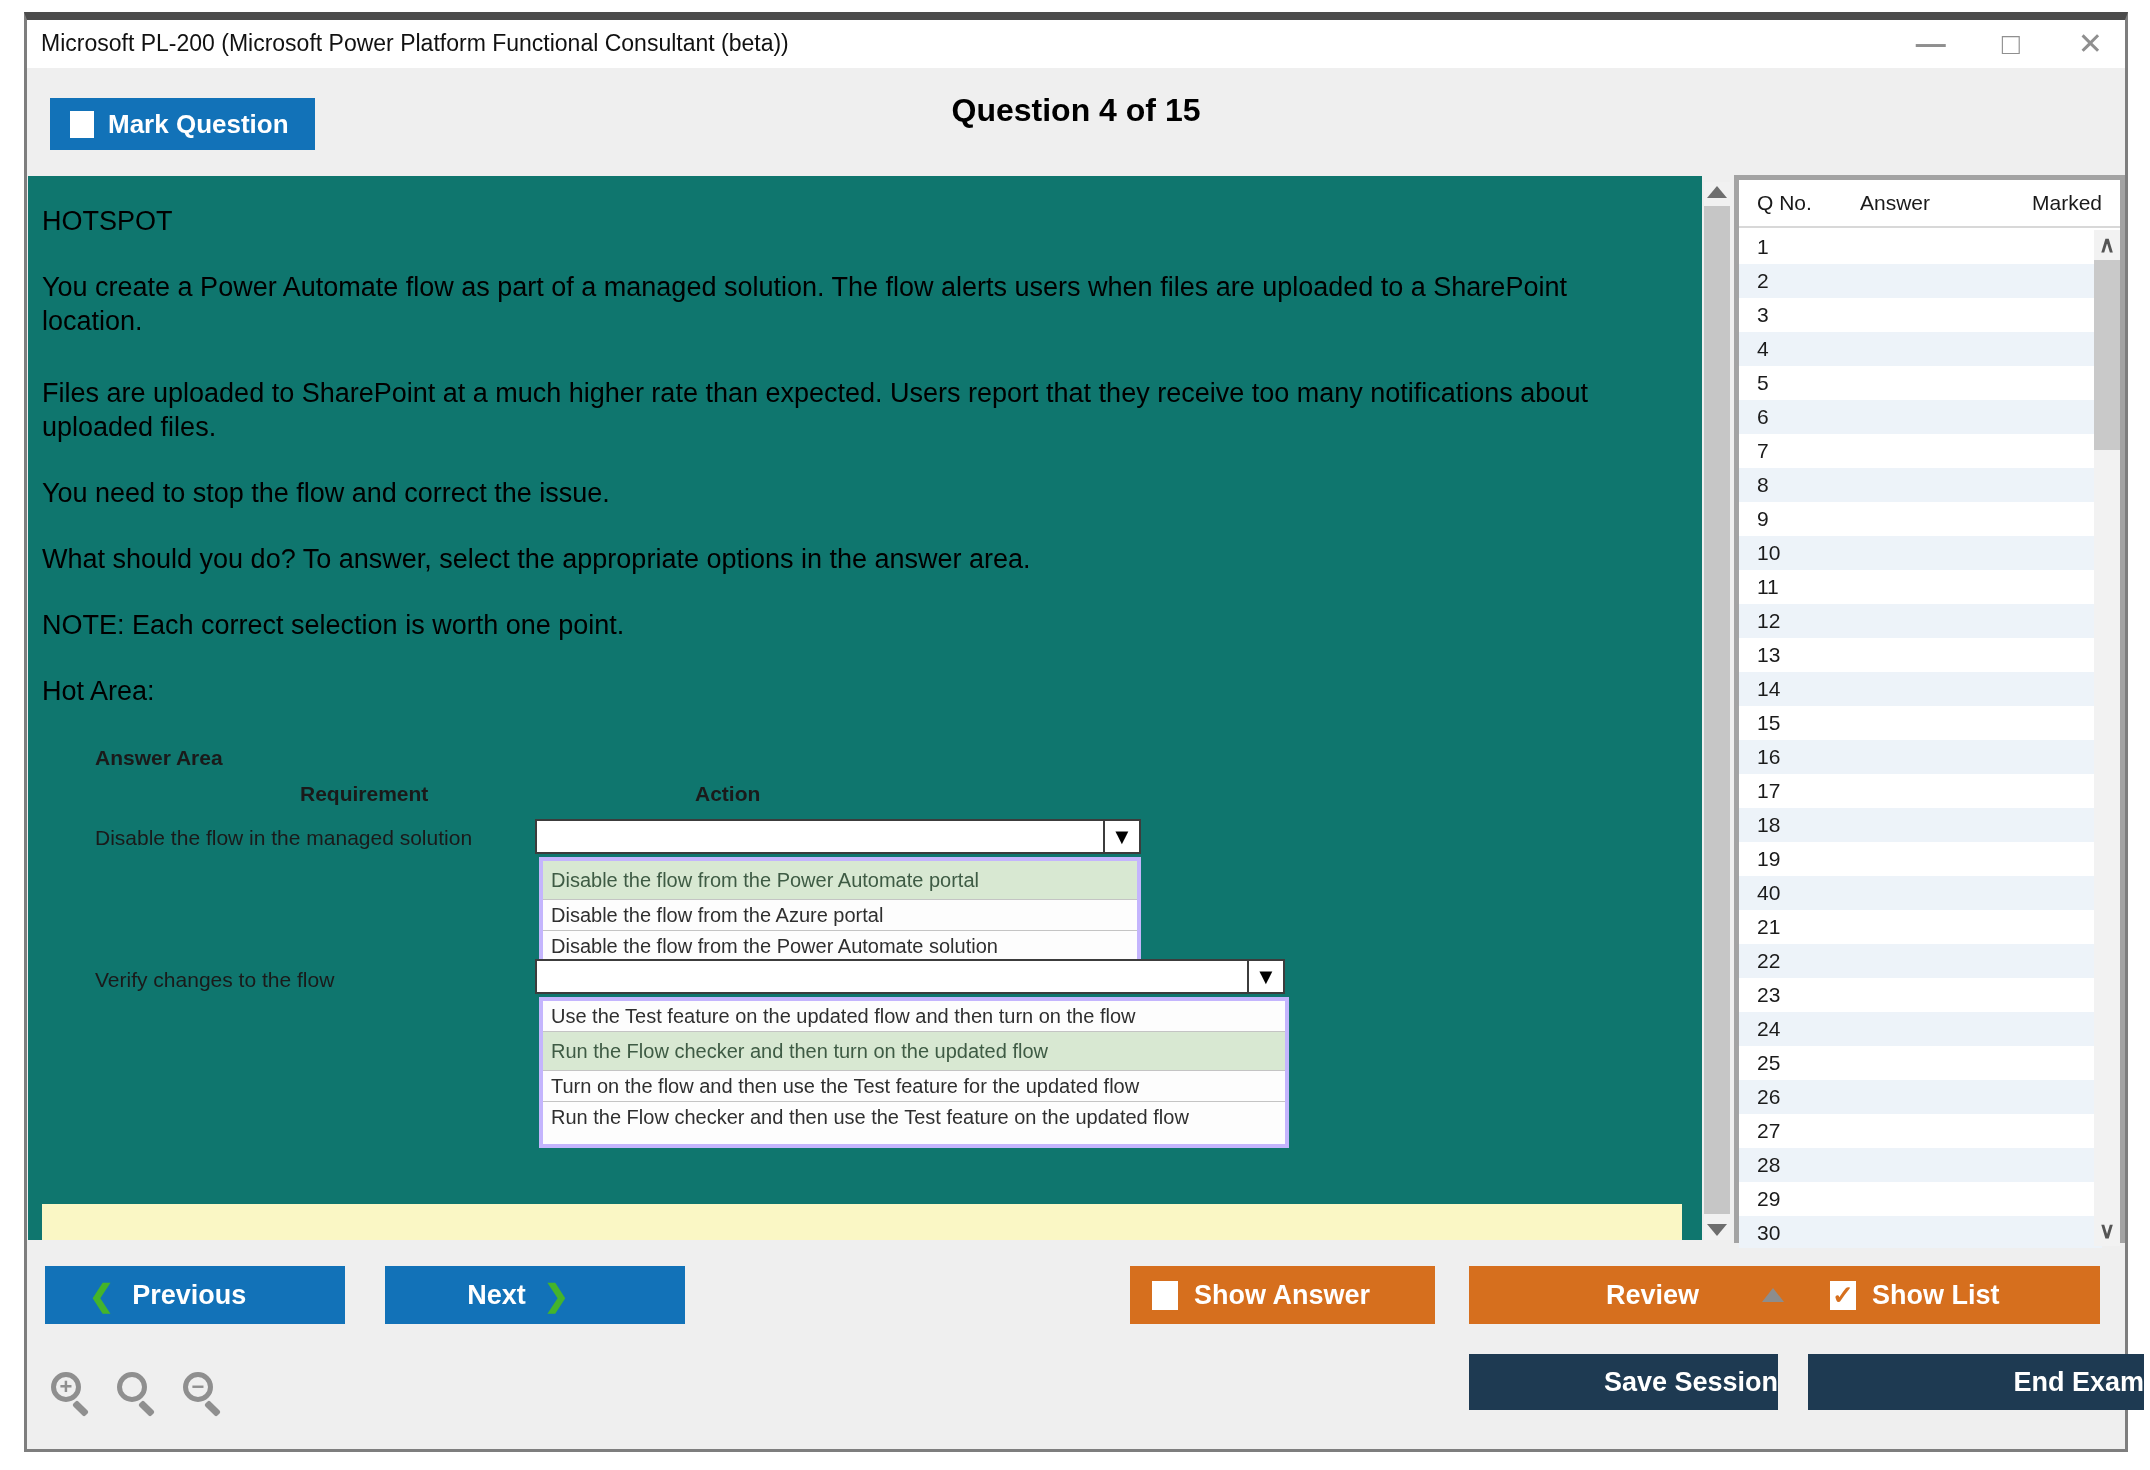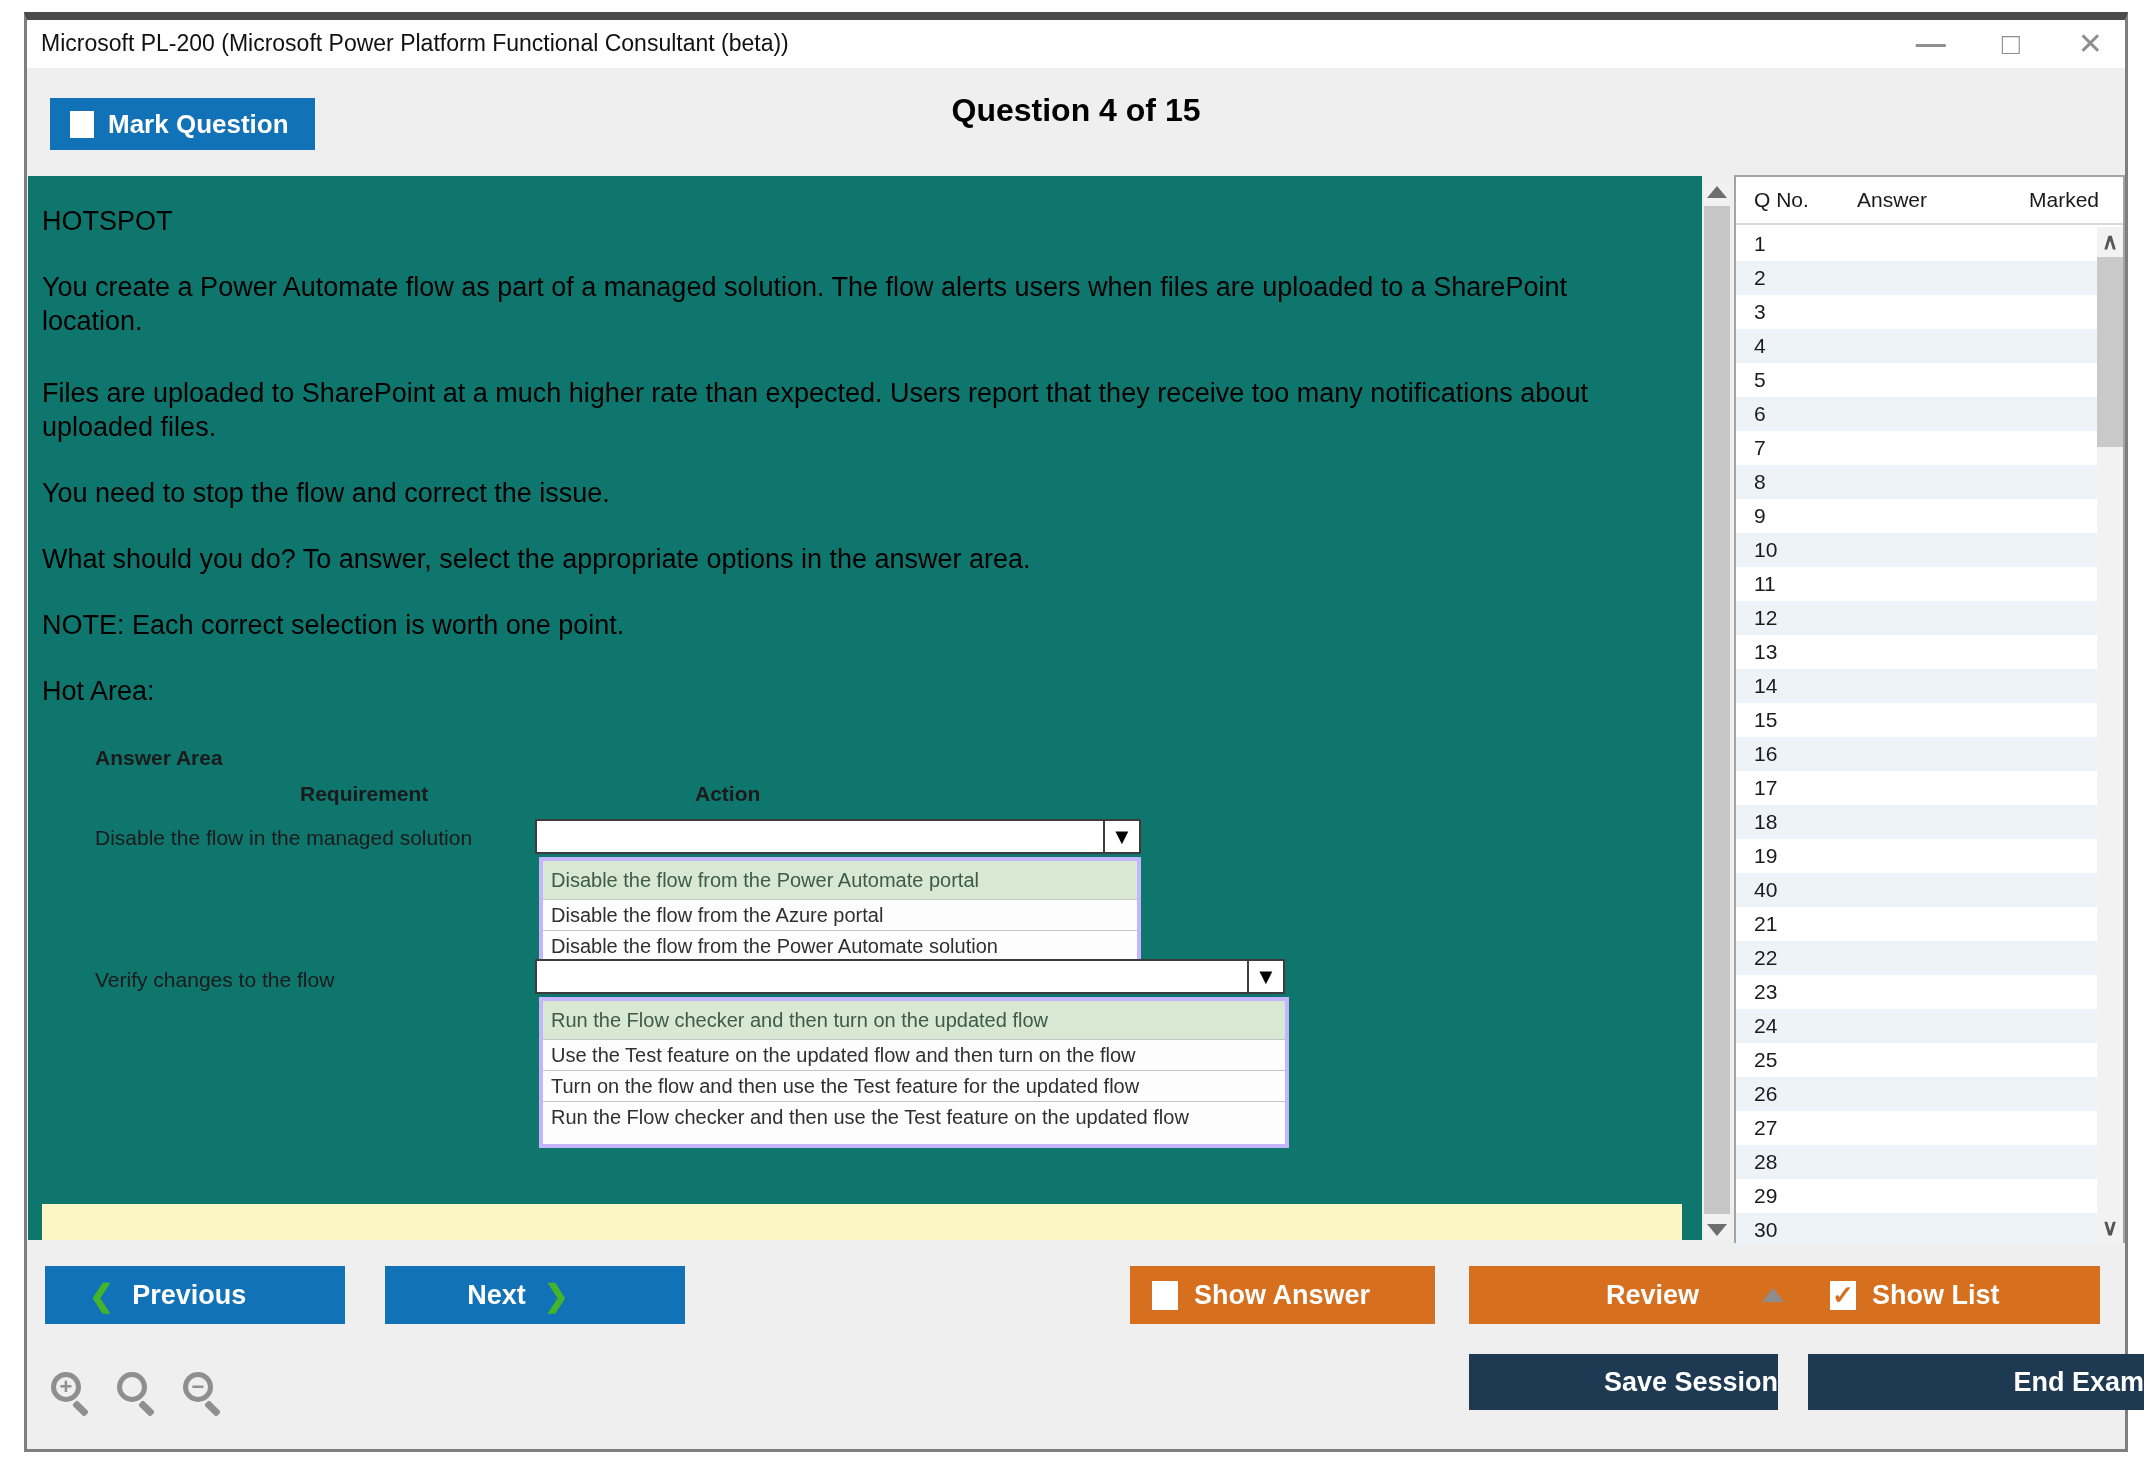--- a/index.html
+++ b/index.html
@@ -68,21 +68,21 @@
   
   .c-scroll { position:absolute; left:1677px; top:162px; width:26px; height:1058px; background:#f1f1f1; }
   .tri-up   { position:absolute; left:3px; top:4px; width:0; height:0;
               border-left:10px solid transparent; border-right:10px solid transparent; border-bottom:12px solid #6e6e6e; }
   .tri-down { position:absolute; left:3px; bottom:4px; width:0; height:0;
               border-left:10px solid transparent; border-right:10px solid transparent; border-top:12px solid #6e6e6e; }
   .c-thumb  { position:absolute; left:0; top:24px; width:26px; height:1008px; background:#c6c6c6; }
 
   
   .qpanel { position:absolute; left:1707px; top:155px; width:391px; height:1068px;
-            background:#ffffff; border:2px solid #a3a3a3; }
+            background:#ffffff; border:5px solid #a3a3a3; }
   .qpanel-head { position:absolute; left:0; top:0; width:100%; height:48px; border-bottom:2px solid #d8d8d8;
                  display:flex; align-items:center; font-size:21px; color:#1a1a1a; }
   .qh-no { margin-left:18px; width:103px; }
   .qh-ans { width:172px; }
   .qh-marked { flex:1; }
   .qrows { position:absolute; left:0; top:50px; width:363px; height:1018px; overflow:hidden; }
   .qrow { height:34px; display:flex; align-items:center; padding-left:18px;
           font-size:21px; color:#1b1b1b; background:#ffffff; cursor:pointer; }
   .qrow.alt { background:#edf3f9; }
 
@@ -168,22 +168,22 @@
         <div class="opt">Disable the flow from the Power Automate solution</div>
       </div>
 
     <div class="aa-rowlabel aa-row2-label">Verify changes to the flow</div>
     <div class="dd-select dd2-select">
       <div class="dd-arrowcell">
         <span>▼</span>
       </div>
     </div>
     <div class="dd-list dd2-list">
+        <div class="opt">Use the Test feature on the updated flow and then turn on the flow</div>
         <div class="opt hl">Run the Flow checker and then turn on the updated flow</div>
-        <div class="opt">Use the Test feature on the updated flow and then turn on the flow</div>
         <div class="opt">Turn on the flow and then use the Test feature for the updated flow</div>
         <div class="opt">Run the Flow checker and then use the Test feature on the updated flow</div>
       </div>
 
     <div class="yellow">
       
     </div>
   </div>
 
   <div class="c-scroll">

